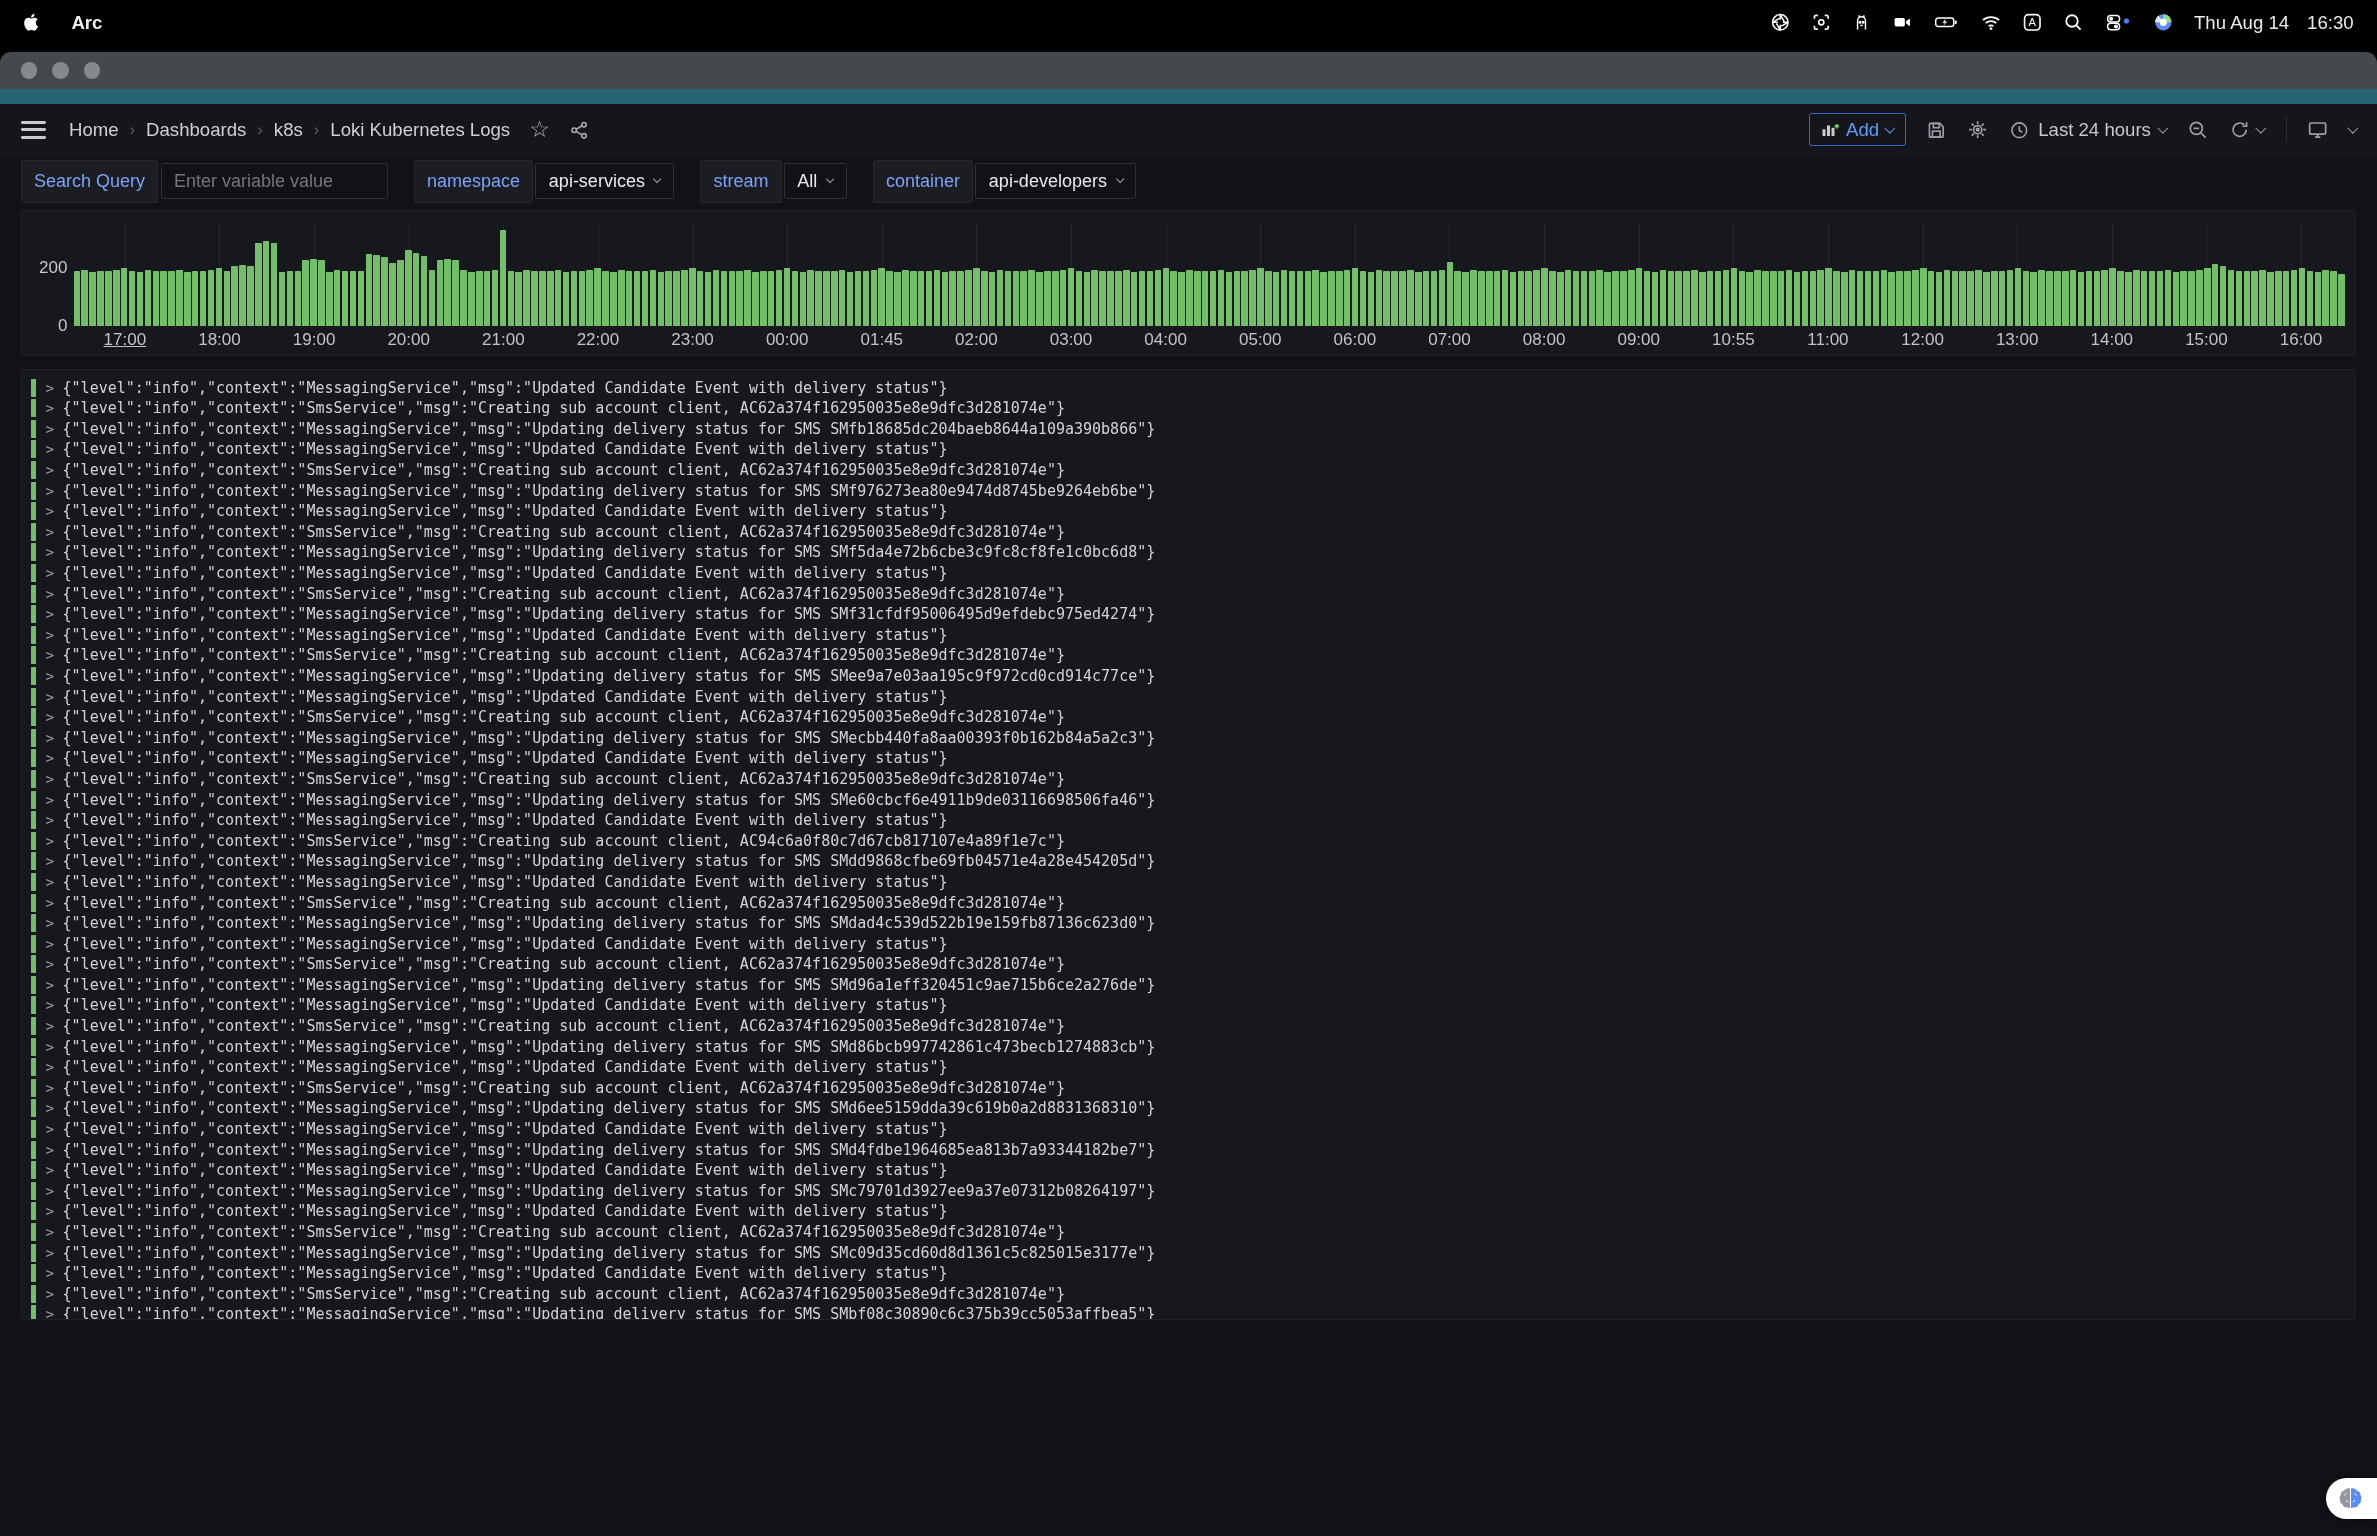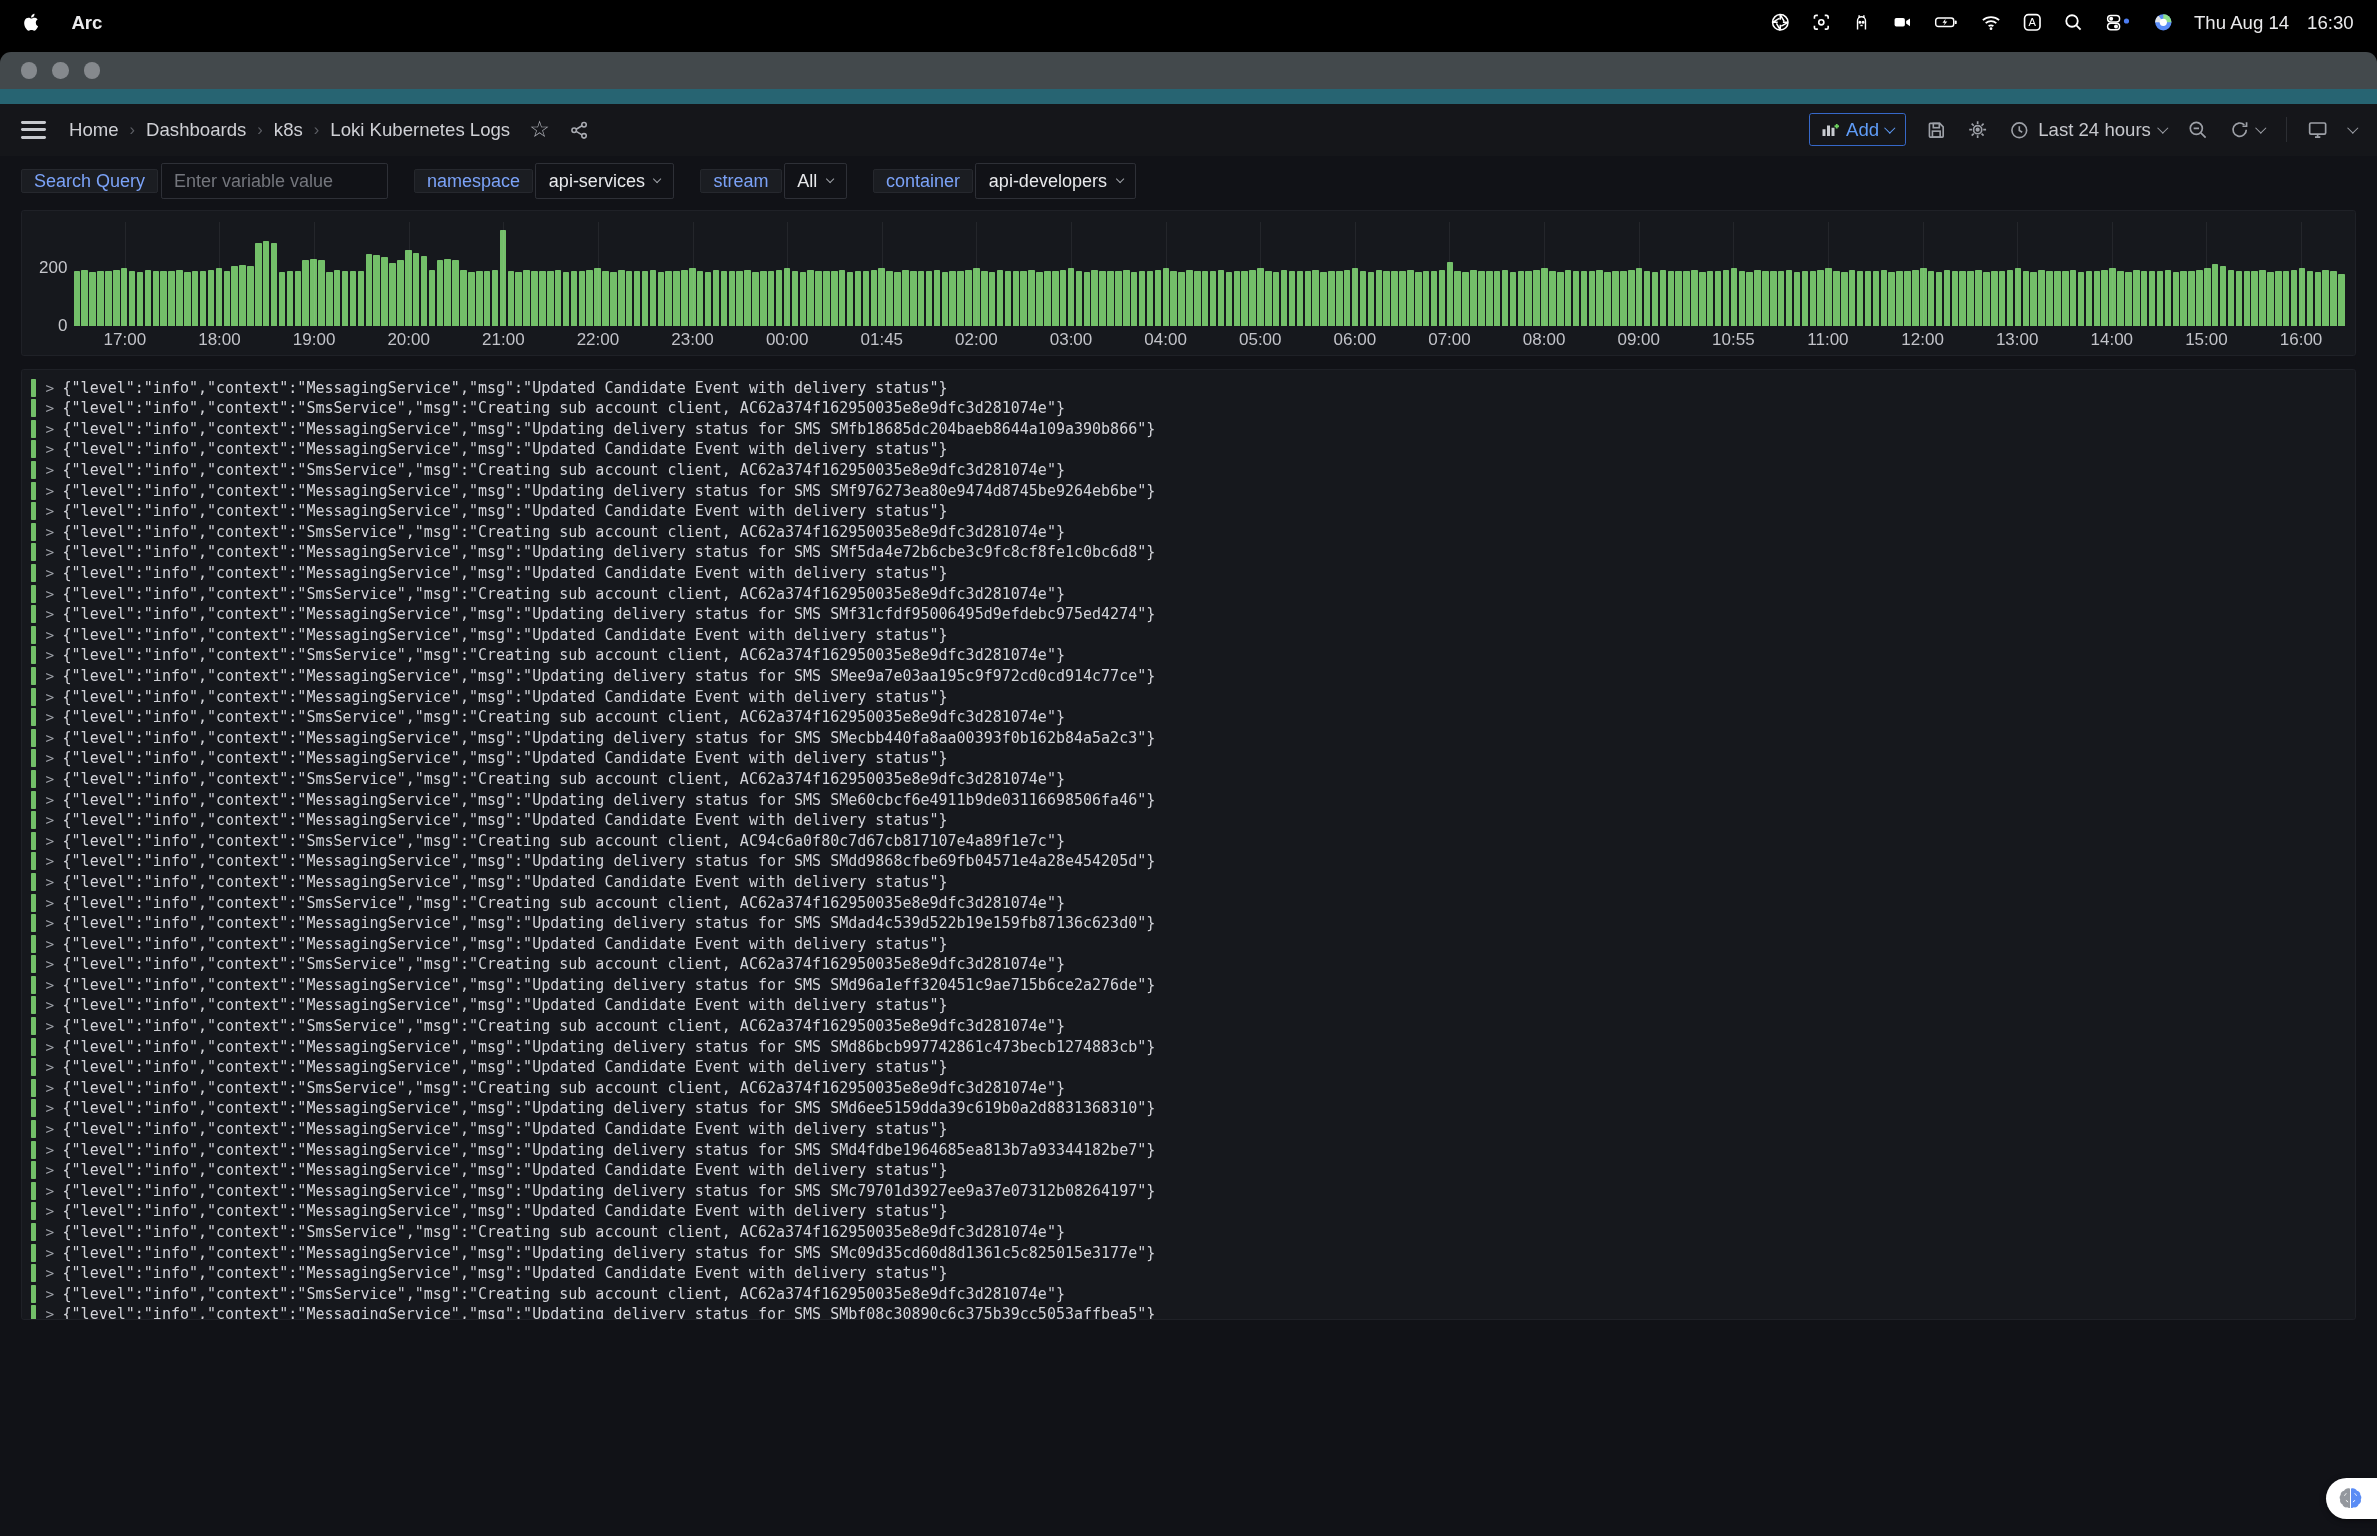--- a/index.html
+++ b/index.html
@@ -38,21 +38,21 @@
              border:0.7px solid #3668c9; border-radius:2.8px; color:#5f9cf8; font-size:18.6px; background:transparent; cursor:pointer; }
   .chev { width:7.6px; height:7.6px; border-right:1.7px solid currentColor; border-bottom:1.7px solid currentColor;
           transform:rotate(45deg); margin-top:-4.1px; display:inline-block; }
   .tool-icon { display:flex; align-items:center; gap:6.9px; cursor:pointer; }
   .timepicker { display:flex; align-items:center; gap:8.3px; font-size:18.6px; color:#c7c8cd; cursor:pointer; }
   .tb-divider { width:0.7px; height:25px; background:#2c2e33; }
 
   
   .vars-row { height:51px; display:flex; align-items:center; padding:0 20.6px; gap:26px; flex:none; }
   .var-group { display:flex; align-items:center; gap:2.1px; }
-  .var-label { background:#1b1d22; border:0.7px solid #26282e; height:24px; display:flex; align-items:center;
+  .var-label { background:#1b1d22; border:0.7px solid #26282e; height:43px; display:flex; align-items:center;
                padding:0 12.4px; color:#7ba2f7; font-size:18px; border-radius:2.1px; cursor:pointer; }
   .var-value { background:transparent; border:0.7px solid #2e3037; height:36px; padding:0 12.4px; color:#e8e9ec;
                font-size:18px; display:flex; align-items:center; gap:9.6px; border-radius:2.1px; cursor:pointer; }
   .var-input { width:227px; }
   .var-input input { width:100%; background:transparent; border:none; outline:none; color:#e8e9ec;
                      font-size:18px; font-family:"Liberation Sans",sans-serif; }
   .var-input input::placeholder { color:#74767d; }
   .var-value .chev { color:#9da0a7; width:6.2px; height:6.2px; }
 
   
@@ -625,21 +625,21 @@
           <div class="gridline" style="left: 68.9236%;"></div>
           <div class="gridline" style="left: 73.0903%;"></div>
           <div class="gridline" style="left: 77.2569%;"></div>
           <div class="gridline" style="left: 81.4236%;"></div>
           <div class="gridline" style="left: 85.5903%;"></div>
           <div class="gridline" style="left: 89.7569%;"></div>
           <div class="gridline" style="left: 93.9236%;"></div>
           <div class="gridline" style="left: 98.0903%;"></div>
         </div>
       <div class="x-labels" id="x-labels">
-          <span class="x-label" style="left: 2.25694%;">17:00</span>
+          <span class="x-label" style="left: 2.25694%; text-decoration: underline;">17:00</span>
           <span class="x-label" style="left: 6.42361%;">18:00</span>
           <span class="x-label" style="left: 10.5903%;">19:00</span>
           <span class="x-label" style="left: 14.7569%;">20:00</span>
           <span class="x-label" style="left: 18.9236%;">21:00</span>
           <span class="x-label" style="left: 23.0903%; text-align: right;">22:00</span>
           <span class="x-label" style="left: 27.2569%;">23:00</span>
           <span class="x-label" style="left: 31.4236%;">00:00</span>
           <span class="x-label" style="left: 35.5903%;">01:45</span>
           <span class="x-label" style="left: 39.7569%;">02:00</span>
           <span class="x-label" style="left: 43.9236%;">03:00</span>

